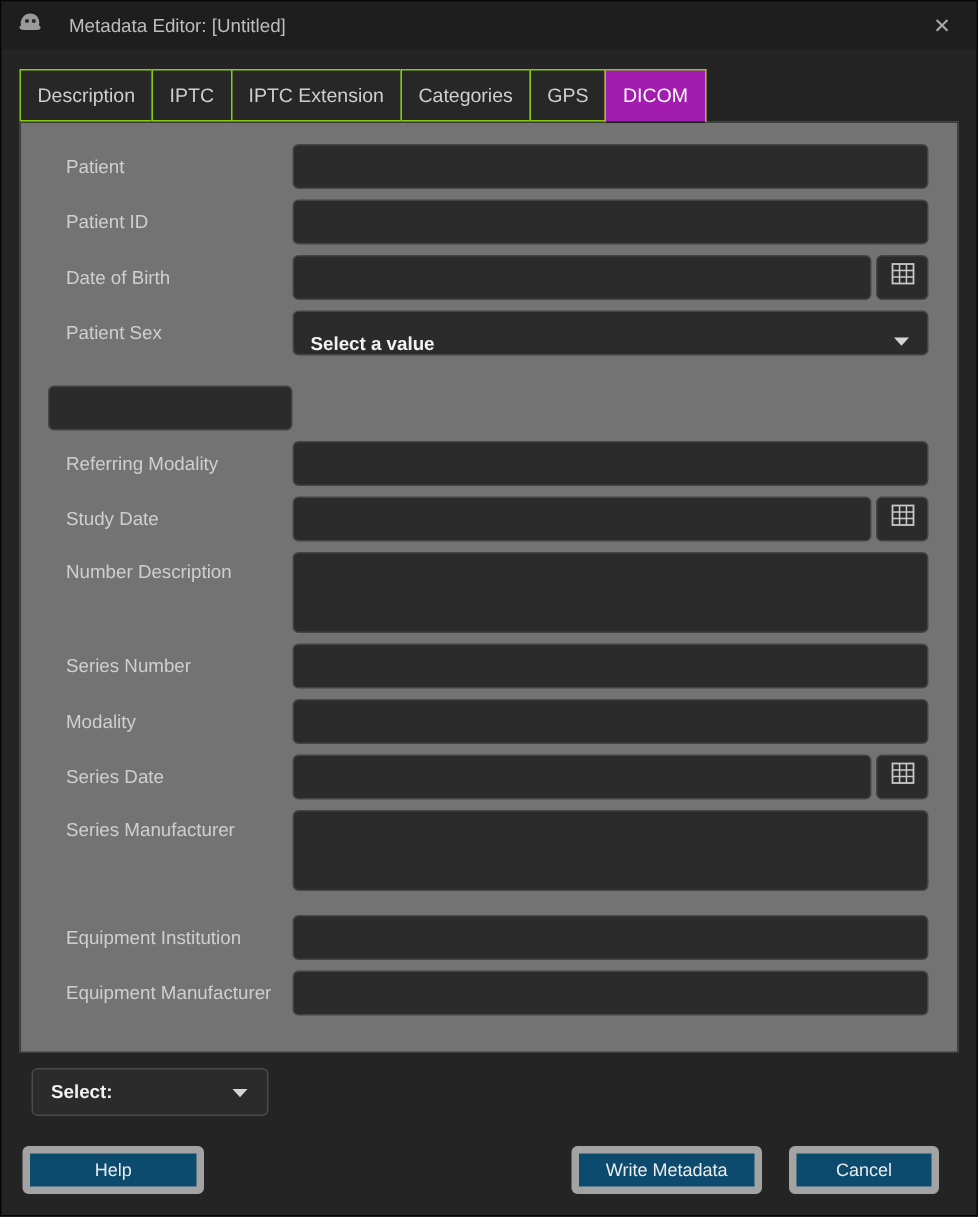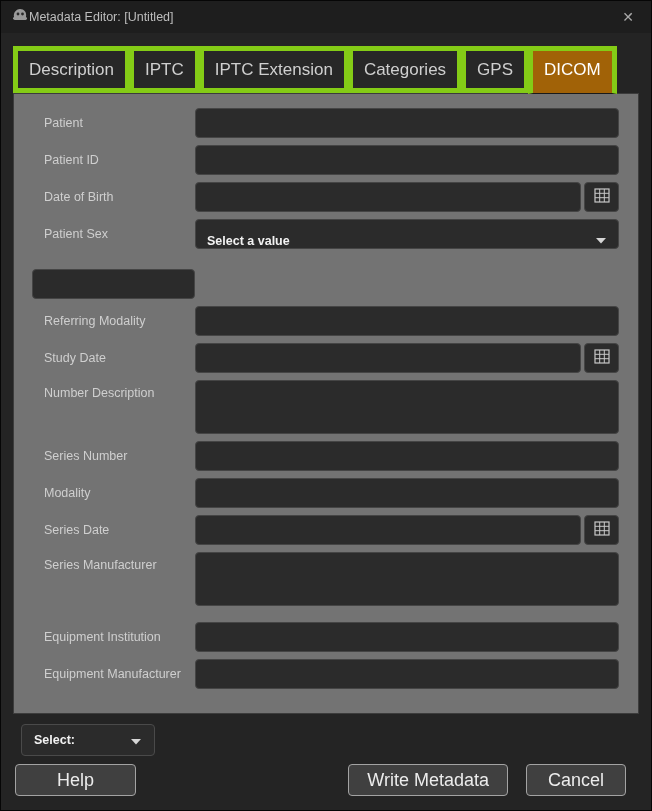--- a/index.html
+++ b/index.html
@@ -5,37 +5,37 @@
   * { box-sizing: border-box; }
   html,body { margin:0; padding:0; background:#111; }
   .window {
     width:652px; height:811px; position:relative; overflow:hidden;
     background:#242424; border:1px solid #060606;
     font-family:"Liberation Sans", sans-serif; color:#d9d9d9;
   }
   
   .titlebar {
     height:32px; background:#1e1e1e; display:flex; align-items:center;
-    padding:0 12px 0 10px; gap:0;
+    padding:0 12px 0 10px; gap:17px;
   }
   .titlebar .title { flex:1; font-size:12.5px; color:#bdbdbd; }
   .close-btn {
     width:22px; height:22px; display:flex; align-items:center; justify-content:center;
     color:#a9a9a9; font-size:14px; cursor:default;
   }
   
   .notebook { margin:13px 12px 0 12px; }
   .tab-strip { display:flex; position:relative; z-index:2; }
   .tab {
-    padding:9px 11px 8px 11px; font-size:17px; color:#cfcfcf;
-    background:#272727; border:5px solid #84cc16; margin-right:-1px;
+    padding:9px 11px 8px 11px; font-size:13px; color:#cfcfcf;
+    background:#272727; border:1px solid #84cc16; margin-right:-1px;
     white-space:nowrap;
   }
   .tab.active {
-    background:#a16207; color:#ffffff; margin-bottom:-1px;
+    background:#a21caf; color:#ffffff; margin-bottom:-1px;
     border-bottom:1px solid #1a1a1a; padding-bottom:10px;
   }
   .frame {
     border:1px solid #3c3c3c; background:#737373;
     padding:14px 19px 10px 18px; height:621px; position:relative; z-index:1;
   }
   
   .row {
     display:grid; grid-template-columns:163px 1fr; align-items:center;
     margin-bottom:7px;
@@ -58,32 +58,32 @@
     border-radius:4px; display:flex; align-items:center; justify-content:center;
     flex:0 0 auto;
   }
   .combo {
     height:30px; background:#2b2b2b; border:1px solid #454545; border-radius:4px;
     display:flex; align-items:flex-end; padding:0 11px; gap:8px;
   }
   .combo .combo-value { flex:1; font-size:12.5px; font-weight:bold; color:#f2f2f2; }
   
   .select-combo {
-    margin:10px 0 0 20px; width:134px; height:32px;
+    margin:10px 0 0 20px; width:158px; height:32px;
     background:#2b2b2b; border:1px solid #4a4a4a; border-radius:4px;
     display:flex; align-items:center; padding:0 12px; gap:8px;
   }
   .select-combo .combo-value { flex:1; font-size:12.5px; font-weight:bold; color:#f2f2f2; }
   .footer {
     position:absolute; left:0; right:0; bottom:14px;
     display:flex; align-items:center; padding:0 25px 0 14px;
   }
   .btn {
-    height:32px; background:#404040; border:1px solid #a3a3a3; border-radius:4px;
-    color:#ececec; font-size:18px; display:flex; align-items:center;
+    height:32px; background:#0c4a6e; border:5px solid #a3a3a3; border-radius:4px;
+    color:#ececec; font-size:12px; display:flex; align-items:center;
     justify-content:center; padding:0 18px; white-space:nowrap;
   }
   .btn-help { min-width:121px; }
   .btn-write { min-width:120px; }
   .btn-cancel { min-width:100px; margin-left:18px;text-align:right; }
   .footer .spacer { flex:1; }
   .icon-svg { display:block; }
 </style>
 </head>
 <body>

